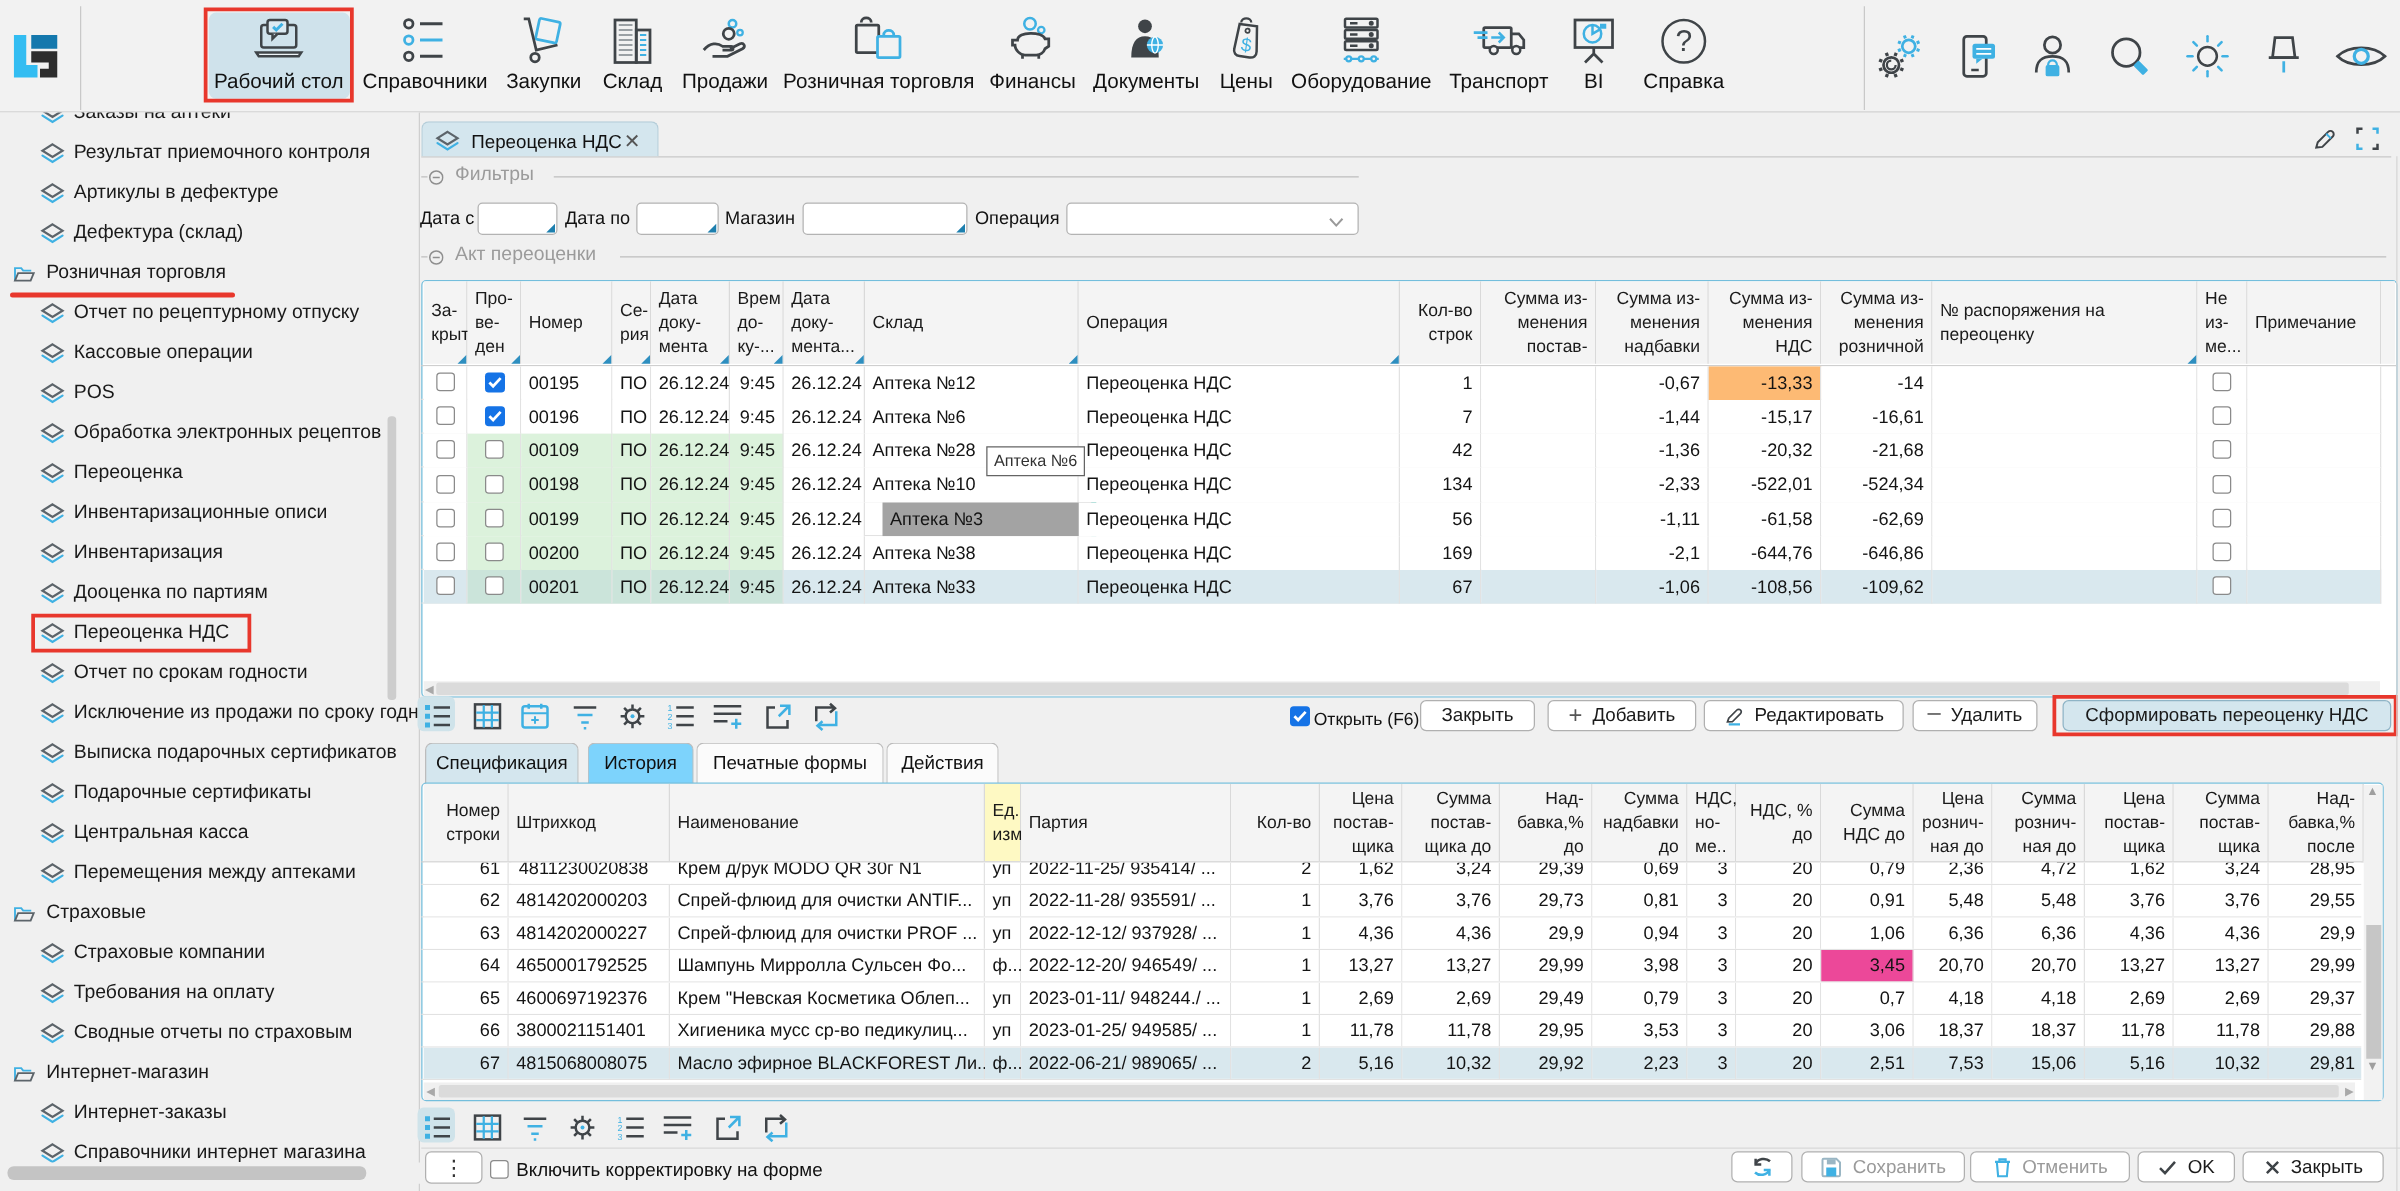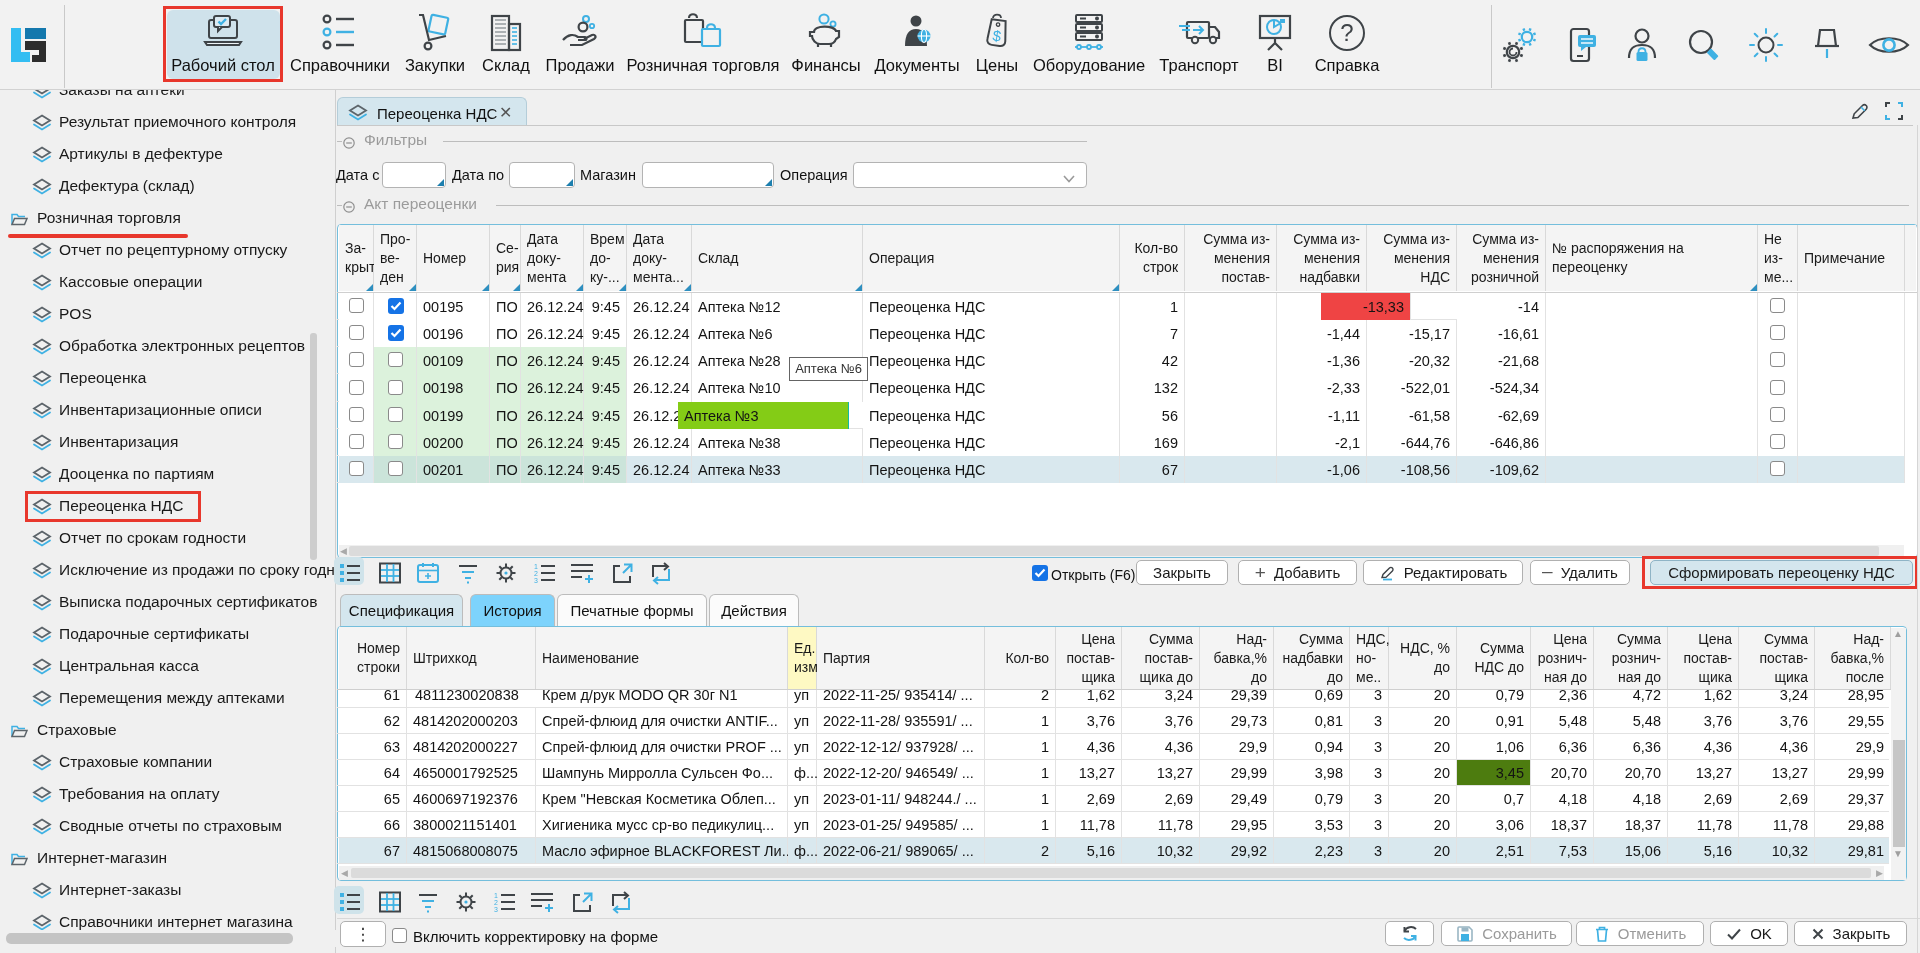--- a/index.html
+++ b/index.html
@@ -495,21 +495,21 @@
       <div style="position:absolute;left:526px;top:0;width:257px;height:27px;border-right:1px solid #e2e2e2;background:#fff;">
         <div style="position:absolute;left:6px;top:50%;transform:translateY(-50%);font-size:14.5px;color:#141414;white-space:nowrap;">Переоценка НДС</div>
       </div>
       <div style="position:absolute;left:783px;top:0;width:65px;height:27px;border-right:1px solid #e2e2e2;background:#fff;">
         <div style="position:absolute;right:6px;top:50%;transform:translateY(-50%);font-size:14.5px;color:#141414;white-space:nowrap;">1</div>
       </div>
       <div style="position:absolute;left:848px;top:0;width:92px;height:27px;border-right:1px solid #e2e2e2;background:#fff;"></div>
       <div style="position:absolute;left:940px;top:0;width:90px;height:27px;border-right:1px solid #e2e2e2;background:#fff;">
         <div style="position:absolute;right:6px;top:50%;transform:translateY(-50%);font-size:14.5px;color:#141414;white-space:nowrap;">-0,67</div>
       </div>
-      <div style="position:absolute;left:984px;top:0;width:90px;height:27px;border-right:1px solid #e2e2e2;background:#ef4444;">
+      <div style="position:absolute;left:1030px;top:0;width:90px;height:27px;border-right:1px solid #e2e2e2;background:#fdba74;">
         <div style="position:absolute;right:6px;top:50%;transform:translateY(-50%);font-size:14.5px;color:#141414;white-space:nowrap;">-13,33</div>
       </div>
       <div style="position:absolute;left:1120px;top:0;width:89px;height:27px;border-right:1px solid #e2e2e2;background:#fff;">
         <div style="position:absolute;right:6px;top:50%;transform:translateY(-50%);font-size:14.5px;color:#141414;white-space:nowrap;">-14</div>
       </div>
       <div style="position:absolute;left:1209px;top:0;width:212px;height:27px;border-right:1px solid #e2e2e2;background:#fff;"></div>
       <div style="position:absolute;left:1421px;top:0;width:40px;height:27px;border-right:1px solid #e2e2e2;background:#fff;">
         <div class="cb" style="position:absolute;left:12px;top:5px;"></div>
       </div>
       <div style="position:absolute;left:1461px;top:0;width:107px;height:27px;border-right:1px solid #e2e2e2;background:#fff;"></div>
@@ -634,21 +634,21 @@
       <div style="position:absolute;left:290px;top:0;width:65px;height:28px;border-right:1px solid #e2e2e2;background:#fff;">
         <div style="position:absolute;left:6px;top:50%;transform:translateY(-50%);font-size:14.5px;color:#141414;white-space:nowrap;">26.12.24</div>
       </div>
       <div style="position:absolute;left:355px;top:0;width:171px;height:28px;border-right:1px solid #e2e2e2;background:#fff;">
         <div style="position:absolute;left:6px;top:50%;transform:translateY(-50%);font-size:14.5px;color:#141414;white-space:nowrap;">Аптека №10</div>
       </div>
       <div style="position:absolute;left:526px;top:0;width:257px;height:28px;border-right:1px solid #e2e2e2;background:#fff;">
         <div style="position:absolute;left:6px;top:50%;transform:translateY(-50%);font-size:14.5px;color:#141414;white-space:nowrap;">Переоценка НДС</div>
       </div>
       <div style="position:absolute;left:783px;top:0;width:65px;height:28px;border-right:1px solid #e2e2e2;background:#fff;">
-        <div style="position:absolute;right:6px;top:50%;transform:translateY(-50%);font-size:14.5px;color:#141414;white-space:nowrap;">132</div>
+        <div style="position:absolute;right:6px;top:50%;transform:translateY(-50%);font-size:14.5px;color:#141414;white-space:nowrap;">134</div>
       </div>
       <div style="position:absolute;left:848px;top:0;width:92px;height:28px;border-right:1px solid #e2e2e2;background:#fff;"></div>
       <div style="position:absolute;left:940px;top:0;width:90px;height:28px;border-right:1px solid #e2e2e2;background:#fff;">
         <div style="position:absolute;right:6px;top:50%;transform:translateY(-50%);font-size:14.5px;color:#141414;white-space:nowrap;">-2,33</div>
       </div>
       <div style="position:absolute;left:1030px;top:0;width:90px;height:28px;border-right:1px solid #e2e2e2;background:#fff;">
         <div style="position:absolute;right:6px;top:50%;transform:translateY(-50%);font-size:14.5px;color:#141414;white-space:nowrap;">-522,01</div>
       </div>
       <div style="position:absolute;left:1120px;top:0;width:89px;height:28px;border-right:1px solid #e2e2e2;background:#fff;">
         <div style="position:absolute;right:6px;top:50%;transform:translateY(-50%);font-size:14.5px;color:#141414;white-space:nowrap;">-524,34</div>
@@ -674,21 +674,21 @@
       </div>
       <div style="position:absolute;left:184px;top:0;width:63px;height:27px;border-right:1px solid #e2e2e2;background:#dcf2dc;">
         <div style="position:absolute;left:6px;top:50%;transform:translateY(-50%);font-size:14.5px;color:#141414;white-space:nowrap;">26.12.24</div>
       </div>
       <div style="position:absolute;left:247px;top:0;width:43px;height:27px;border-right:1px solid #e2e2e2;background:#dcf2dc;">
         <div style="position:absolute;right:6px;top:50%;transform:translateY(-50%);font-size:14.5px;color:#141414;white-space:nowrap;">9:45</div>
       </div>
       <div style="position:absolute;left:290px;top:0;width:65px;height:27px;border-right:1px solid #e2e2e2;background:#fff;">
         <div style="position:absolute;left:6px;top:50%;transform:translateY(-50%);font-size:14.5px;color:#141414;white-space:nowrap;">26.12.24</div>
       </div>
-      <div style="position:absolute;left:341px;top:0;width:171px;height:27px;border-right:1px solid #14b8a6;background:#84cc16;">
+      <div style="position:absolute;left:369px;top:0;width:171px;height:27px;border-right:4px solid #14b8a6;background:#a3a3a3;">
         <div style="position:absolute;left:6px;top:50%;transform:translateY(-50%);font-size:14.5px;color:#141414;white-space:nowrap;">Аптека №3</div>
       </div>
       <div style="position:absolute;left:526px;top:0;width:257px;height:27px;border-right:1px solid #e2e2e2;background:#fff;">
         <div style="position:absolute;left:6px;top:50%;transform:translateY(-50%);font-size:14.5px;color:#141414;white-space:nowrap;">Переоценка НДС</div>
       </div>
       <div style="position:absolute;left:783px;top:0;width:65px;height:27px;border-right:1px solid #e2e2e2;background:#fff;">
         <div style="position:absolute;right:6px;top:50%;transform:translateY(-50%);font-size:14.5px;color:#141414;white-space:nowrap;">56</div>
       </div>
       <div style="position:absolute;left:848px;top:0;width:92px;height:27px;border-right:1px solid #e2e2e2;background:#fff;"></div>
       <div style="position:absolute;left:940px;top:0;width:90px;height:27px;border-right:1px solid #e2e2e2;background:#fff;">
@@ -1156,21 +1156,21 @@
       </div>
       <div style="position:absolute;left:937px;top:0px;width:76px;height:26px;border-right:1px solid #e2e2e2;background:#fff;">
         <div style="position:absolute;right:6px;top:50%;transform:translateY(-50%);font-size:14.5px;color:#141414;white-space:nowrap;">3,98</div>
       </div>
       <div style="position:absolute;left:1013px;top:0px;width:39px;height:26px;border-right:1px solid #e2e2e2;background:#fff;">
         <div style="position:absolute;right:6px;top:50%;transform:translateY(-50%);font-size:14.5px;color:#141414;white-space:nowrap;">3</div>
       </div>
       <div style="position:absolute;left:1052px;top:0px;width:68px;height:26px;border-right:1px solid #e2e2e2;background:#fff;">
         <div style="position:absolute;right:6px;top:50%;transform:translateY(-50%);font-size:14.5px;color:#141414;white-space:nowrap;">20</div>
       </div>
-      <div style="position:absolute;left:1120px;top:0px;width:74px;height:26px;border-right:1px solid #e2e2e2;background:#4d7c0f;">
+      <div style="position:absolute;left:1120px;top:0px;width:74px;height:26px;border-right:1px solid #e2e2e2;background:#ec4899;">
         <div style="position:absolute;right:6px;top:50%;transform:translateY(-50%);font-size:14.5px;color:#141414;white-space:nowrap;">3,45</div>
       </div>
       <div style="position:absolute;left:1194px;top:0px;width:63px;height:26px;border-right:1px solid #e2e2e2;background:#fff;">
         <div style="position:absolute;right:6px;top:50%;transform:translateY(-50%);font-size:14.5px;color:#141414;white-space:nowrap;">20,70</div>
       </div>
       <div style="position:absolute;left:1257px;top:0px;width:74px;height:26px;border-right:1px solid #e2e2e2;background:#fff;">
         <div style="position:absolute;right:6px;top:50%;transform:translateY(-50%);font-size:14.5px;color:#141414;white-space:nowrap;">20,70</div>
       </div>
       <div style="position:absolute;left:1331px;top:0px;width:71px;height:26px;border-right:1px solid #e2e2e2;background:#fff;">
         <div style="position:absolute;right:6px;top:50%;transform:translateY(-50%);font-size:14.5px;color:#141414;white-space:nowrap;">13,27</div>

